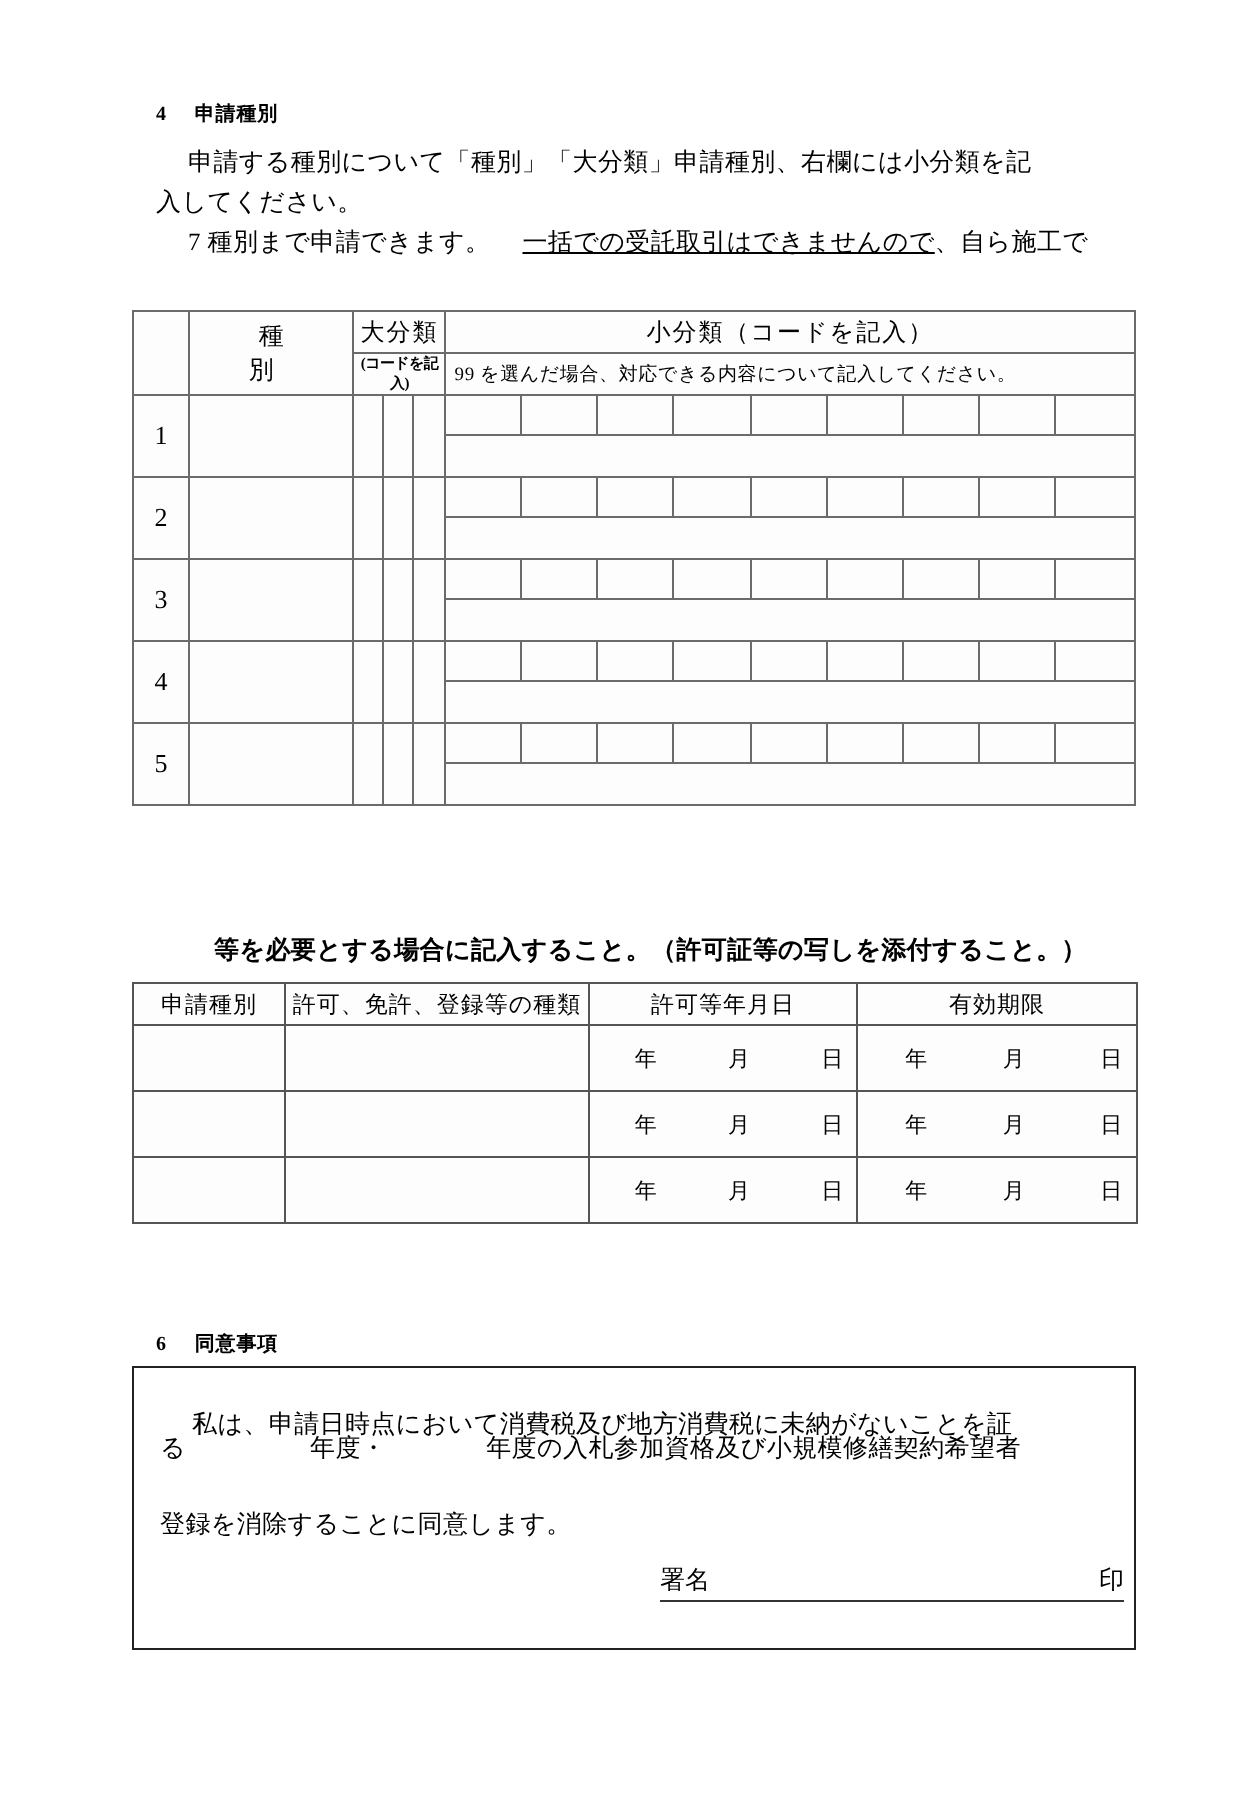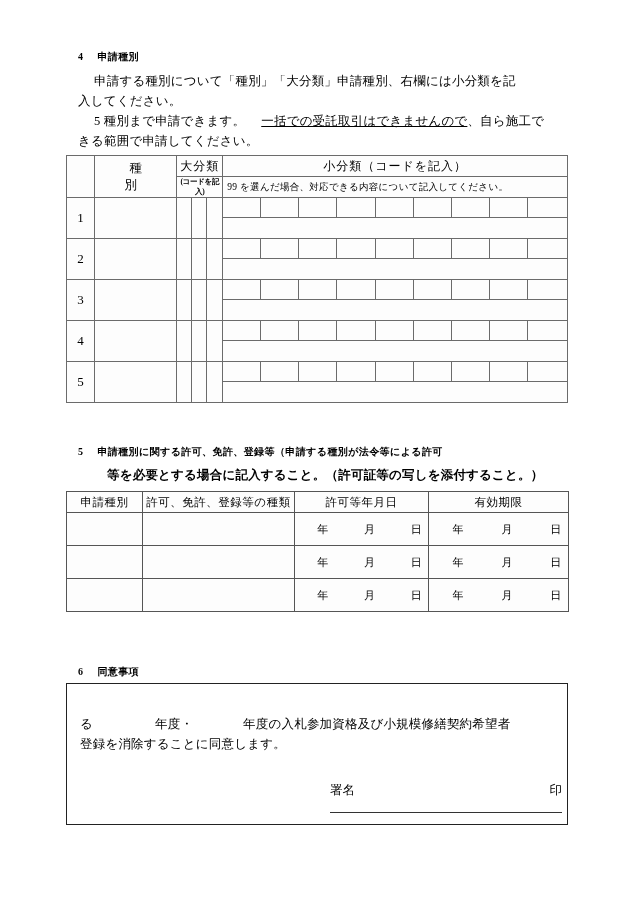--- a/index.html
+++ b/index.html
@@ -109,37 +109,36 @@
   .sign-wrap {
     position: absolute;
     left: 330px;
     top: 782px;
     width: 232px;
     font-size: 12.5px;
     display: flex;
     justify-content: space-between;
     align-items: flex-end;
     border-bottom: 1px solid #333;
-    padding-bottom: 13px;
+    padding-bottom: 1px;
   }
 </style>
 </head>
 <body>
 
 <div class="page">
 
   <div class="sec-head" style="left:78px; top:50px;">
     <span class="num">4</span><span>申請種別</span>
   </div>
 
   <div class="para" style="left:94px; top:71px;">申請する種別について「種別」「大分類」申請種別、右欄には小分類を記</div>
   <div class="para" style="left:78px; top:91px;">入してください。</div>
 
-  <div class="para" style="left:94px; top:111px;"><span>5 種別まで申請できます。</span><span class="ul">一括での受託取引はできませんので</span><span>、自ら施工で</span></div>
-  <div class="para" style="left:78px; top:131px;">きる範囲で申請してください。</div>
+  <div class="para" style="left:94px; top:111px;"><span>7 種別まで申請できます。</span><span class="ul">一括での受託取引はできませんので</span><span>、自ら施工で</span></div>
 
   <table id="type-table" class="outer-thick">
     <colgroup>
       <col style="width:28px">
         <col style="width:82px">
       <col style="width:15px">
         <col style="width:15px">
         <col style="width:16px">
       <col style="width:38px">
         <col style="width:38px">
@@ -258,23 +257,20 @@
         <td class="sep-heavy"></td>
         <td class="sep-heavy"></td>
         <td class="sep-heavy"></td>
       </tr>
       <tr class="subrow-blank">
         <td colspan="9"></td>
       </tr>
     </tbody>
   </table>
 
-  <div class="sec-head" style="left:78px; top:445px;">
-    <span class="num">5</span><span>申請種別に関する許可、免許、登録等（申請する種別が法令等による許可</span>
-  </div>
   <div class="para bold" style="left:94px; top:465px;margin-left:13px;">等を必要とする場合に記入すること。（許可証等の写しを添付すること。）</div>
 
   <table id="permit-table" class="outer-thick">
     <colgroup>
       <col style="width:76px">
         <col style="width:152px">
         <col style="width:134px">
         <col style="width:140px">
     </colgroup>
     <tbody>
@@ -361,26 +357,27 @@
       </tr>
     </tbody>
   </table>
 
   <div class="sec-head" style="left:78px; top:665px;">
     <span class="num">6</span><span>同意事項</span>
   </div>
 
   <div id="consent-box"></div>
 
+  <div class="consent-line" style="left:96px; top:702px;">私は、申請日時点において消費税及び地方消費税に未納がないことを証</div>
 
   <div class="consent-line" style="left:80px; top:714px;">
     <span>る</span><span style="display:inline-block;width:62px"></span><span>年度・</span><span style="display:inline-block;width:50px"></span><span>年度の入札参加資格及び小規模修繕契約希望者</span>
   </div>
 
-  <div class="consent-line" style="left:80px; top:734px;">登録を消除することに同意します。</div>
+  <div class="consent-line" style="left:80px; top:752px;">登録を消除することに同意します。</div>
 
   <div class="sign-wrap">
     <span>署名</span>
     <span style="flex:1"></span>
     <span>印</span>
   </div>
 
 </div>
 
 </body></html>

